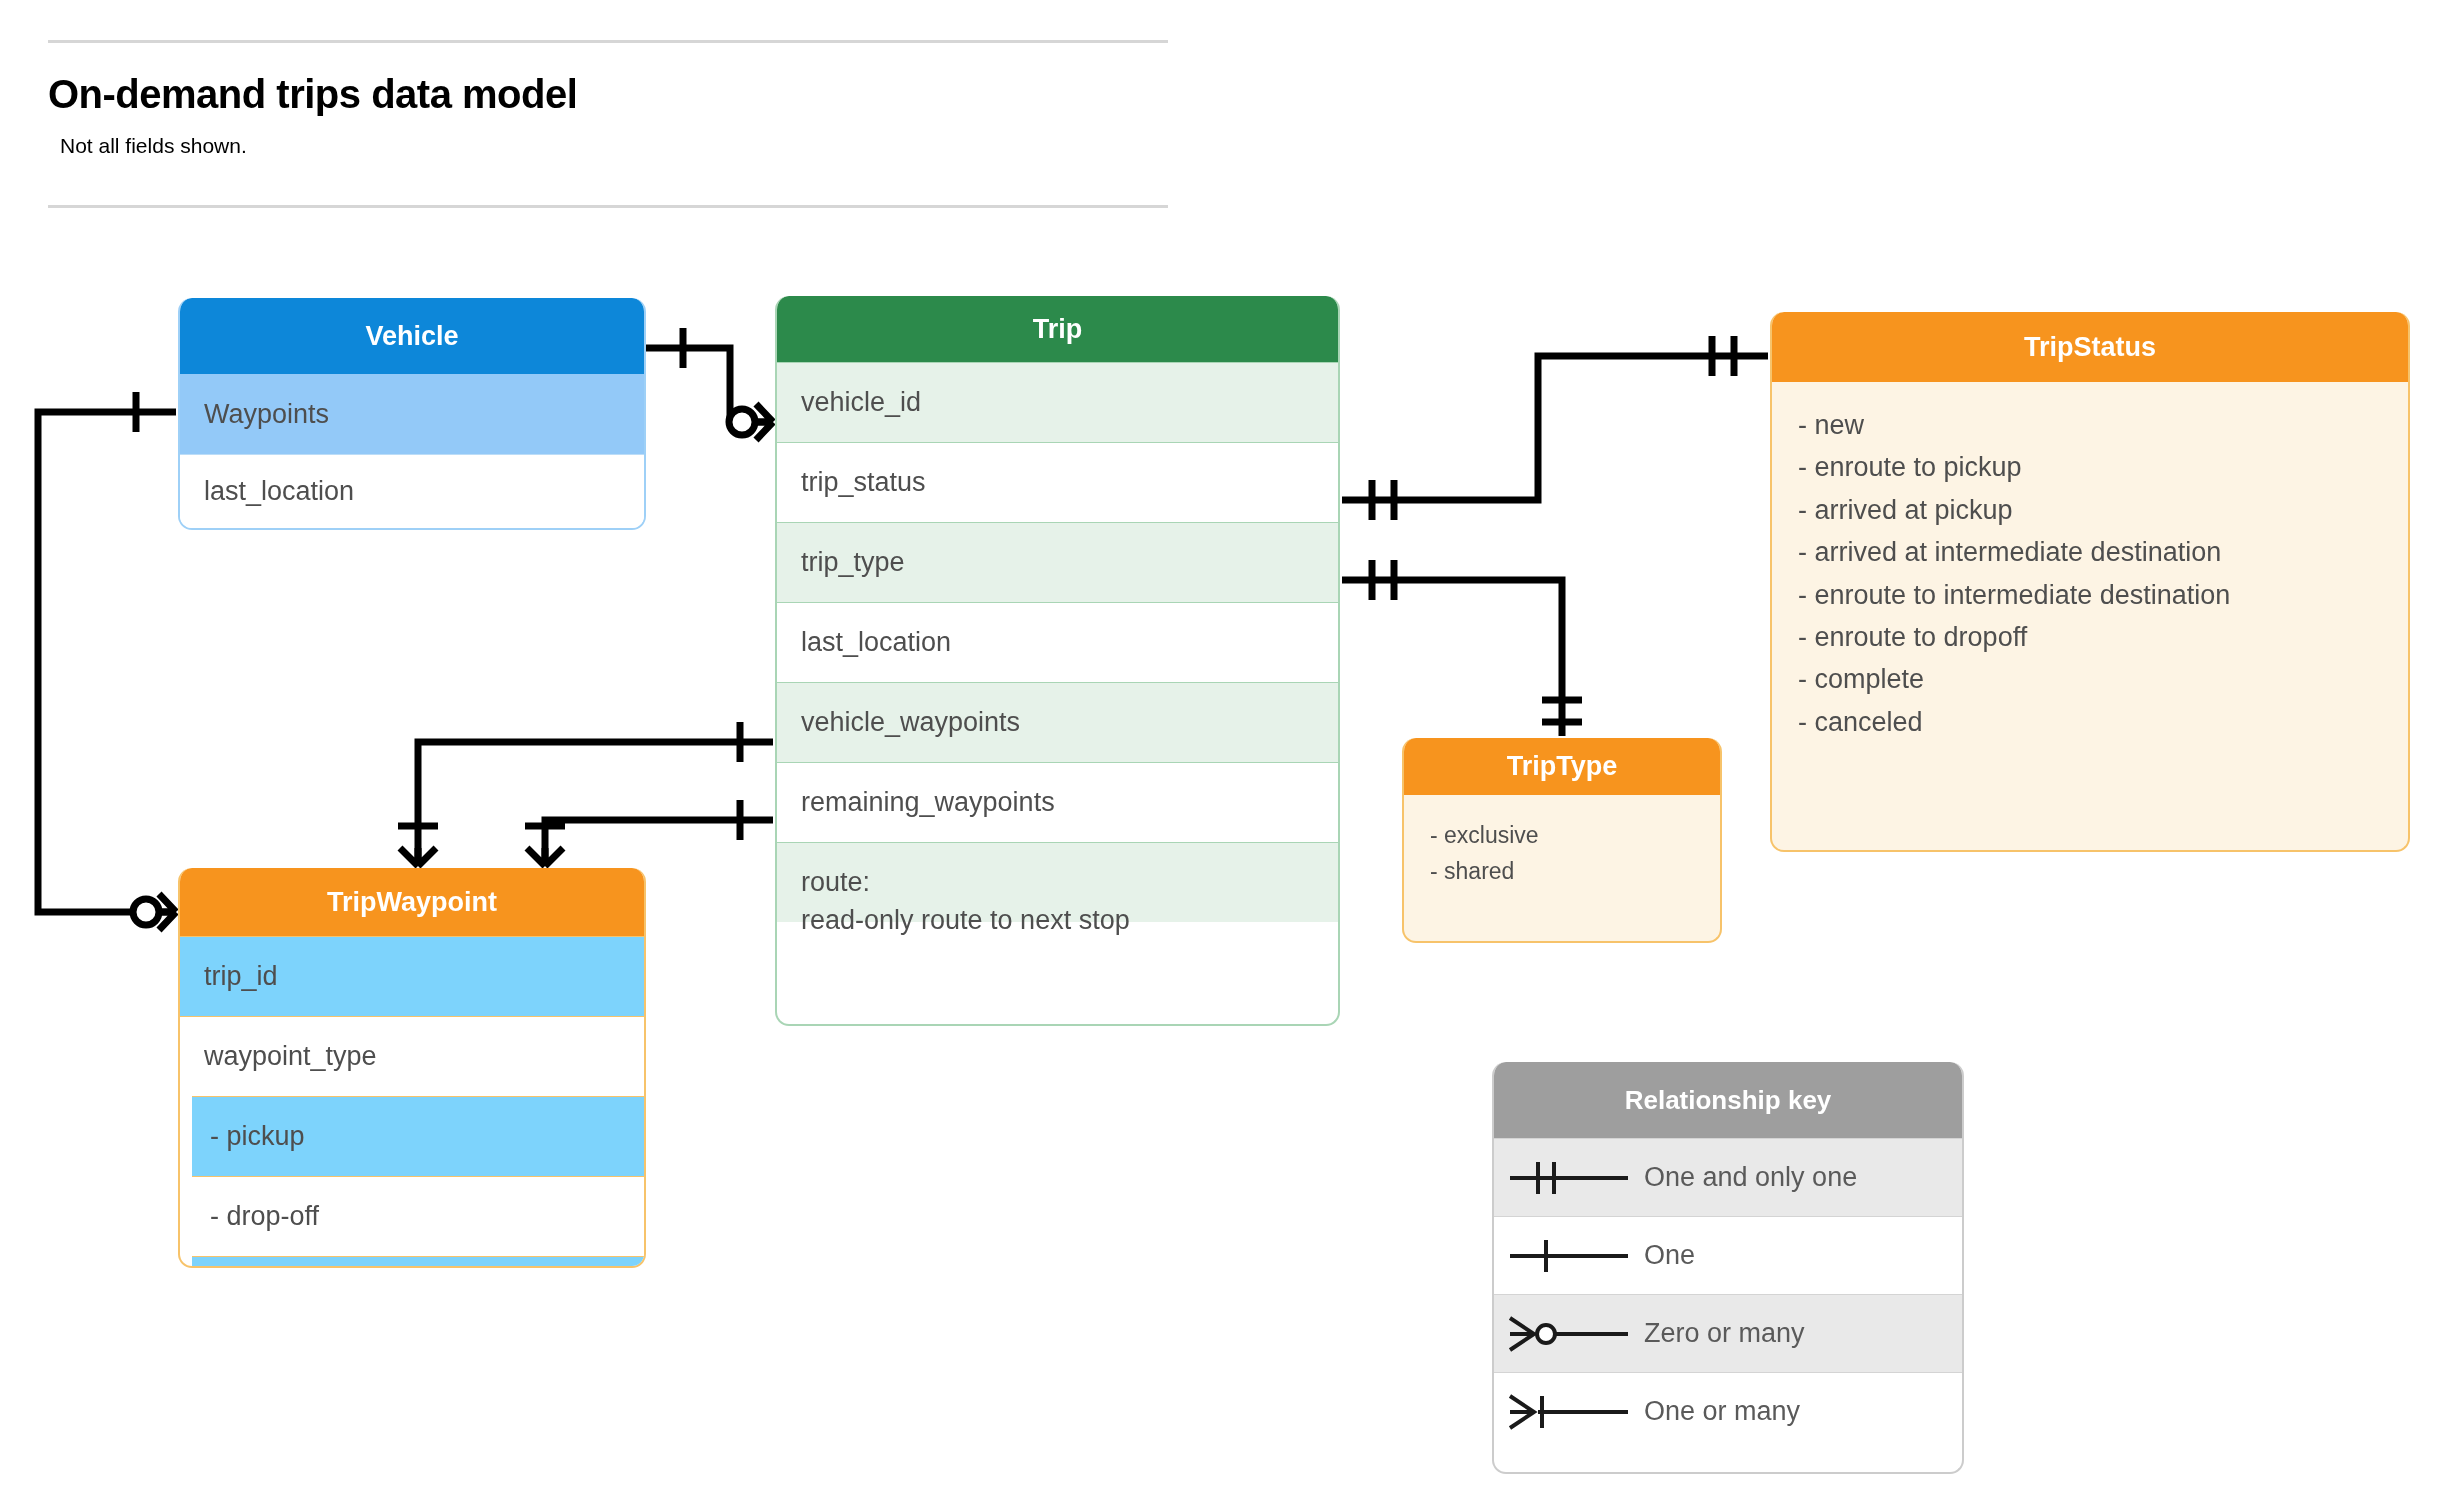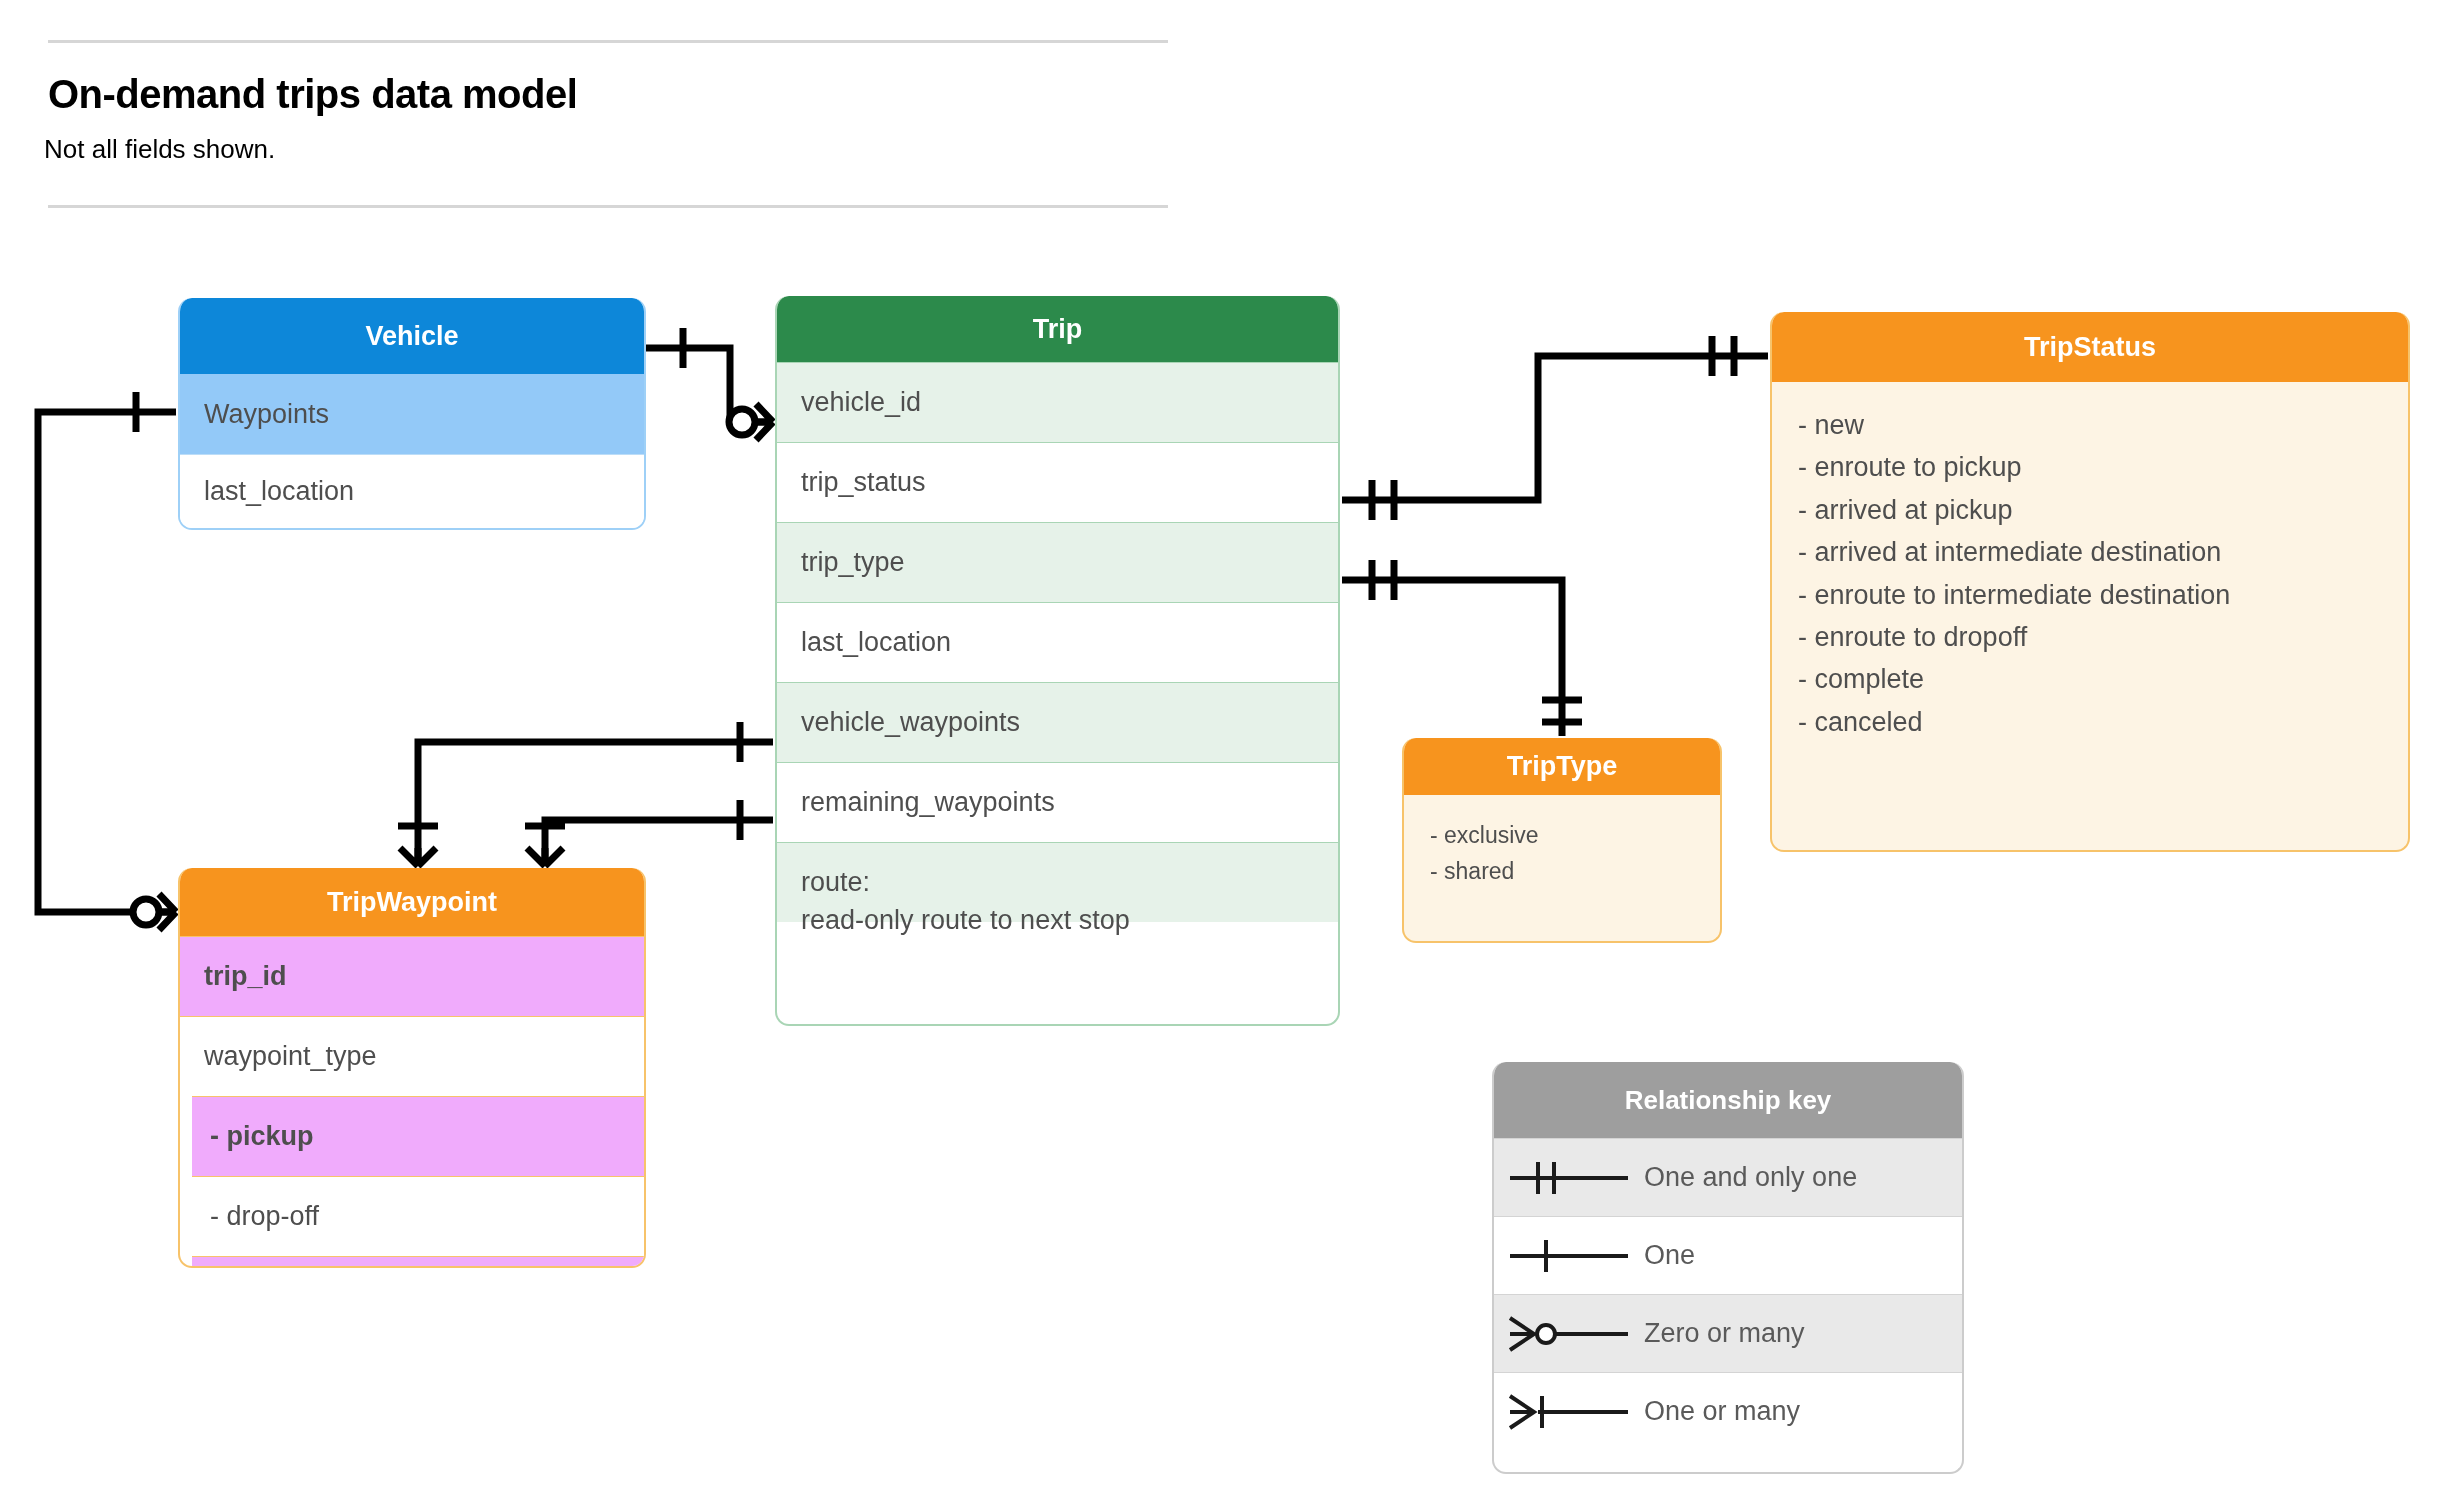--- a/index.html
+++ b/index.html
@@ -15,22 +15,22 @@
   
   .rule { position: absolute; left: 48px; width: 1120px; height: 3px; background: #d6d6d6; }
   #rule-top { top: 40px; }
   #rule-bottom { top: 205px; }
   #page-title {
     position: absolute; left: 48px; top: 72px;
     font-size: 40px; font-weight: bold; color: #000000;
     letter-spacing: -0.5px; white-space: nowrap;
   }
   #page-subtitle {
-    position: absolute; left: 44px; top: 134px;
-    font-size: 26px; font-weight: normal; color: #000000; white-space: nowrap;
+    position: absolute; left: 60px; top: 134px;
+    font-size: 21px; font-weight: normal; color: #000000; white-space: nowrap;
   }
 
   
   .entity { position: absolute; border-radius: 14px; overflow: hidden; }
   .entity-header {
     text-align: center; color: #ffffff; font-weight: bold;
     display: flex; align-items: center; justify-content: center;
     white-space: nowrap;
   }
   .row {
@@ -58,21 +58,21 @@
   #entity-trip .row { height: 80px; font-size: 27px; border-top: 1px solid #a9d5b5; }
   #entity-trip .row.tint { background: #e6f2e9; }
   #entity-trip .row.plain { background: #ffffff; }
   #trip-row-route { height: 136px; background: #e6f2e9; font-size: 27px; }
 
   
   #entity-tripwaypoint { left: 178px; top: 868px; width: 468px; height: 400px;
     border: 2px solid #f7c36a; border-top: none; }
   #entity-tripwaypoint .entity-header { height: 68px; background: #f7941e; font-size: 27px; border-radius: 12px 12px 0 0; }
   #entity-tripwaypoint .row { height: 80px; font-size: 27px; border-top: 1px solid #f7c36a; }
-  #entity-tripwaypoint .row.tint { background: #f0abfc; font-weight: bold; }
+  #entity-tripwaypoint .row.tint { background: #7dd3fc; }
   #entity-tripwaypoint .row.plain { background: #ffffff; }
   #entity-tripwaypoint .row.indent { padding-left: 18px; margin-left: 12px; }
 
   
   #entity-tripstatus { left: 1770px; top: 312px; width: 640px; height: 540px;
     border: 2px solid #f7c36a; border-top: none; background: #fdf4e4; }
   #entity-tripstatus .entity-header { height: 70px; background: #f7941e; font-size: 27px; border-radius: 12px 12px 0 0; }
   #entity-tripstatus .list-body .line { font-size: 27px; }
 
   

